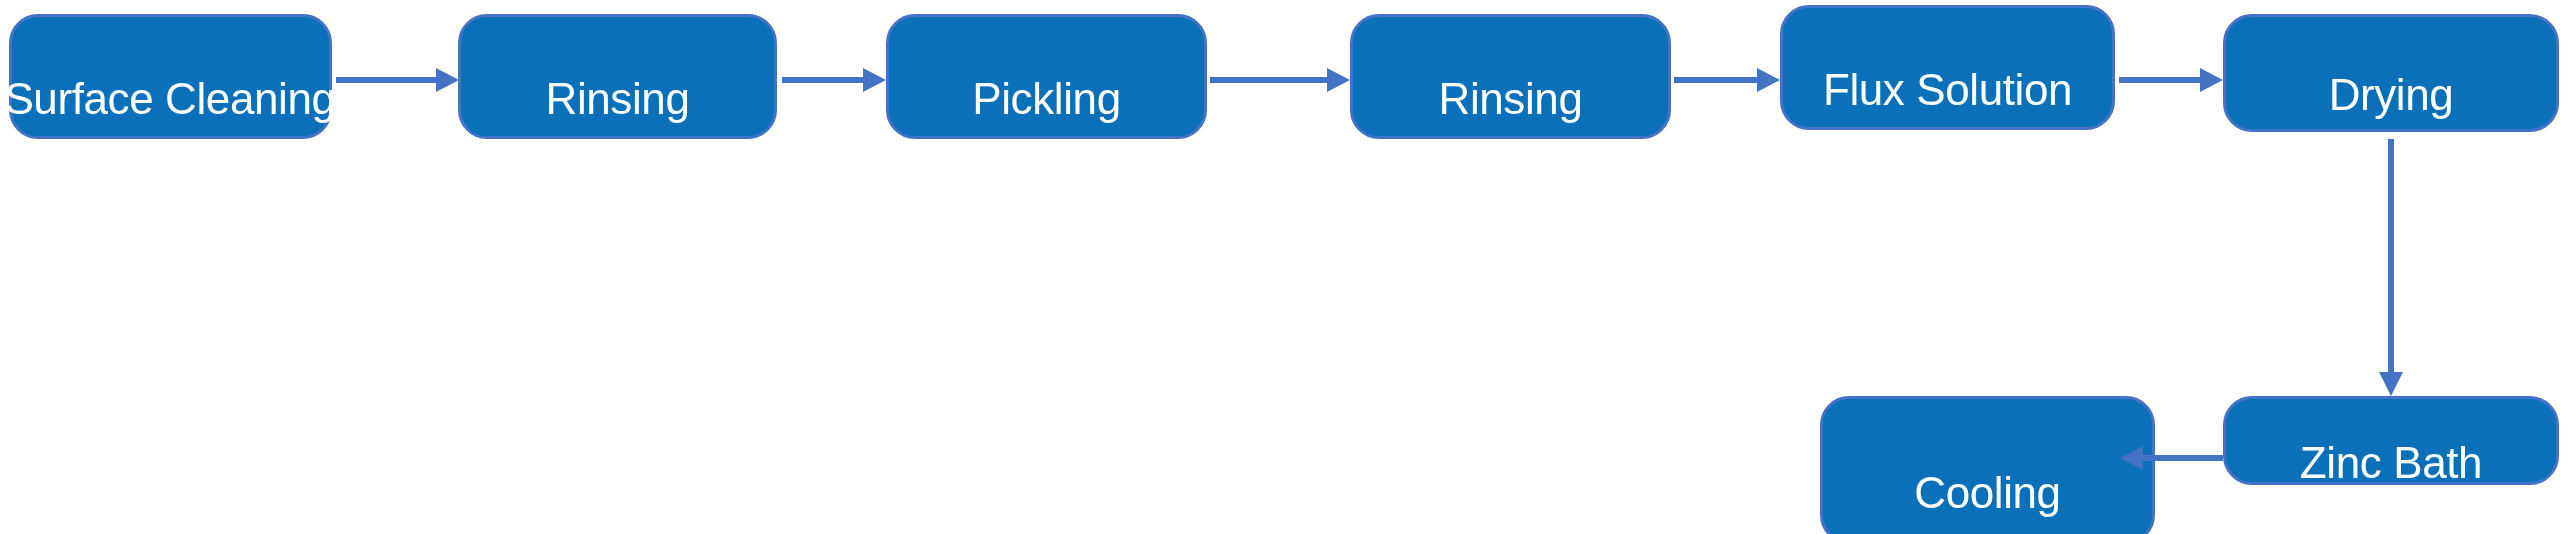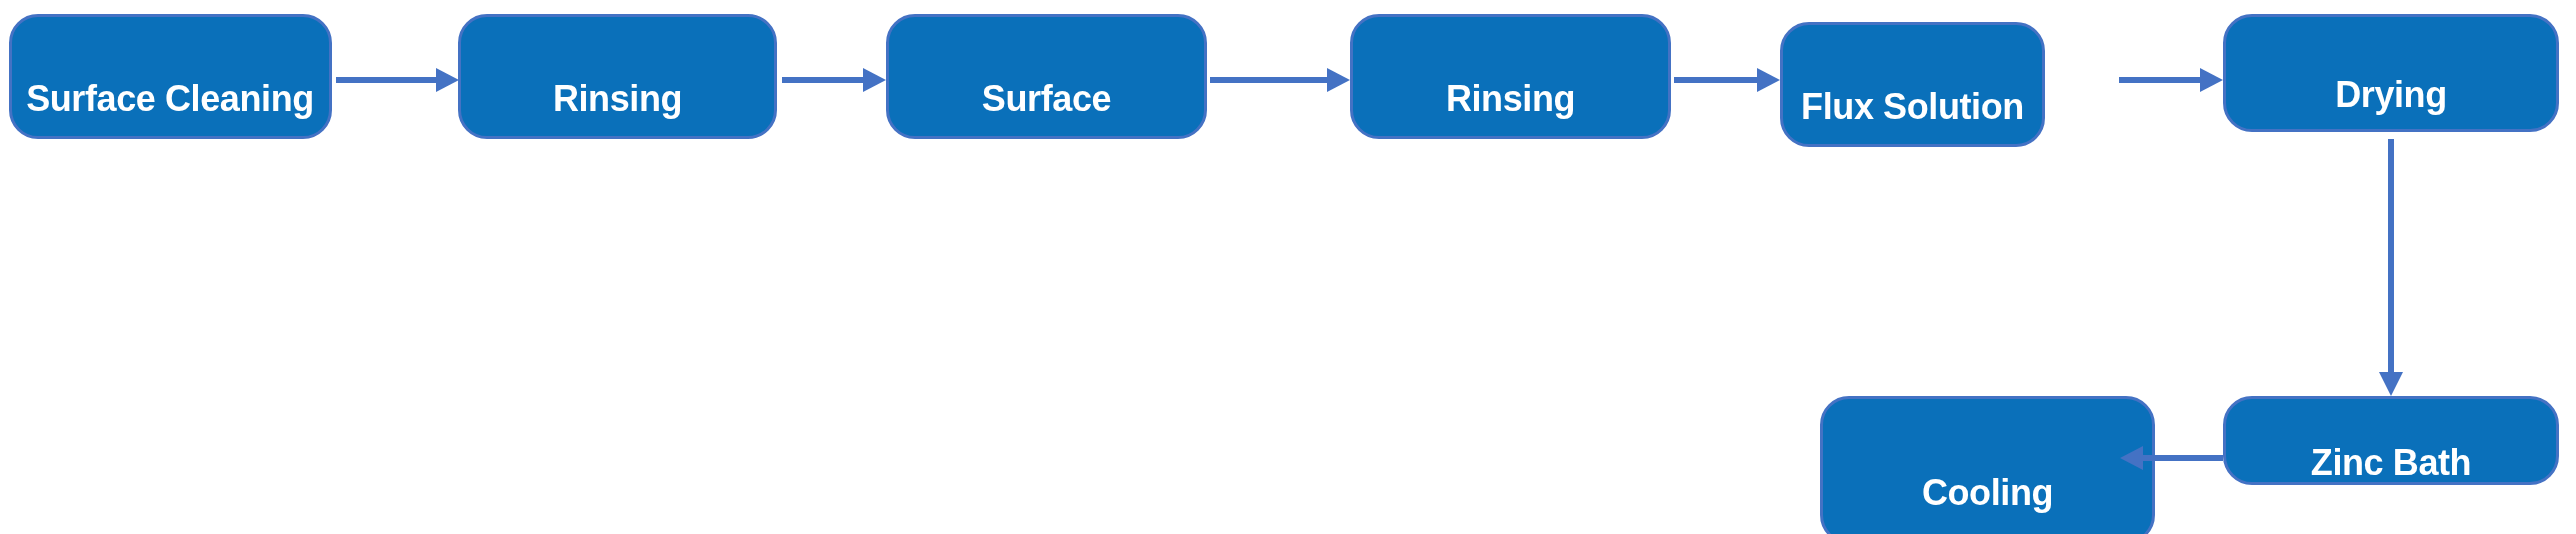--- a/index.html
+++ b/index.html
@@ -17,22 +17,22 @@
     background: var(--node-fill, #0A70BA);
     border: 3.4px solid var(--node-border, #4472C4);
     border-radius: 29px;
     display: flex;
     align-items: center;
     justify-content: center;
     text-align: center;
   }
   .node .label {
     color: var(--text, #FFFFFF);
-    font-weight: 700;
-    font-size: 36px;
+    font-weight: 400;
+    font-size: 44px;
     letter-spacing: -0.4px;
     line-height: 1;
     white-space: nowrap;
     padding-bottom: 1.7px;
     margin-top: 47px;
   }
   .arrow-h {
     position: absolute;
     height: 24px;
     display: flex;
@@ -63,21 +63,21 @@
     width: 0; height: 0; flex: 0 0 auto;
     border-left: 12px solid transparent;
     border-right: 12px solid transparent;
     border-top: 24px solid var(--arrow, #4472C4);
   }
   
   #n0 { left: 8.5px;   top: 13.6px;  width: 323px; height: 125px; }
   #n1 { left: 458px;  top: 13.6px;  width: 319px; height: 125px; }
   #n2 { left: 886px; top: 13.6px;  width: 321px; height: 125px; }
   #n3 { left: 1350px; top: 13.6px;  width: 321px; height: 125px; }
-  #n4 { left: 1780px; top: 22px;  width: 265px; height: 125px; }
+  #n4 { left: 1780px; top: 5px;  width: 335px; height: 125px; }
   #n5 { left: 2223px; top: 13.6px;  width: 336px; height: 118px; }
   #n6 { left: 2223px; top: 396px; width: 336px; height: 89px; }
   #n7 { left: 1820px; top: 396px; width: 335px; height: 148px; }
   
   #a0 { left: 336px;  top: 68px;  width: 123px; }
   #a1 { left: 782px;  top: 68px;  width: 104px; }
   #a2 { left: 1210px; top: 68px;  width: 140px; }
   #a3 { left: 1674px; top: 68px;  width: 106px; }
   #a4 { left: 2119px; top: 68px;  width: 104px; }
   #a5 { left: 2379px; top: 139px; height: 257px; }
@@ -88,21 +88,21 @@
 
 <div class="canvas">
 
   <div id="n0" class="node">
     <span class="label">Surface Cleaning</span>
   </div>
   <div id="n1" class="node">
     <span class="label">Rinsing</span>
   </div>
   <div id="n2" class="node">
-    <span class="label">Surface</span>
+    <span class="label">Pickling</span>
   </div>
   <div id="n3" class="node">
     <span class="label">Rinsing</span>
   </div>
   <div id="n4" class="node">
     <span class="label">Flux Solution</span>
   </div>
   <div id="n5" class="node">
     <span class="label">Drying</span>
   </div>

